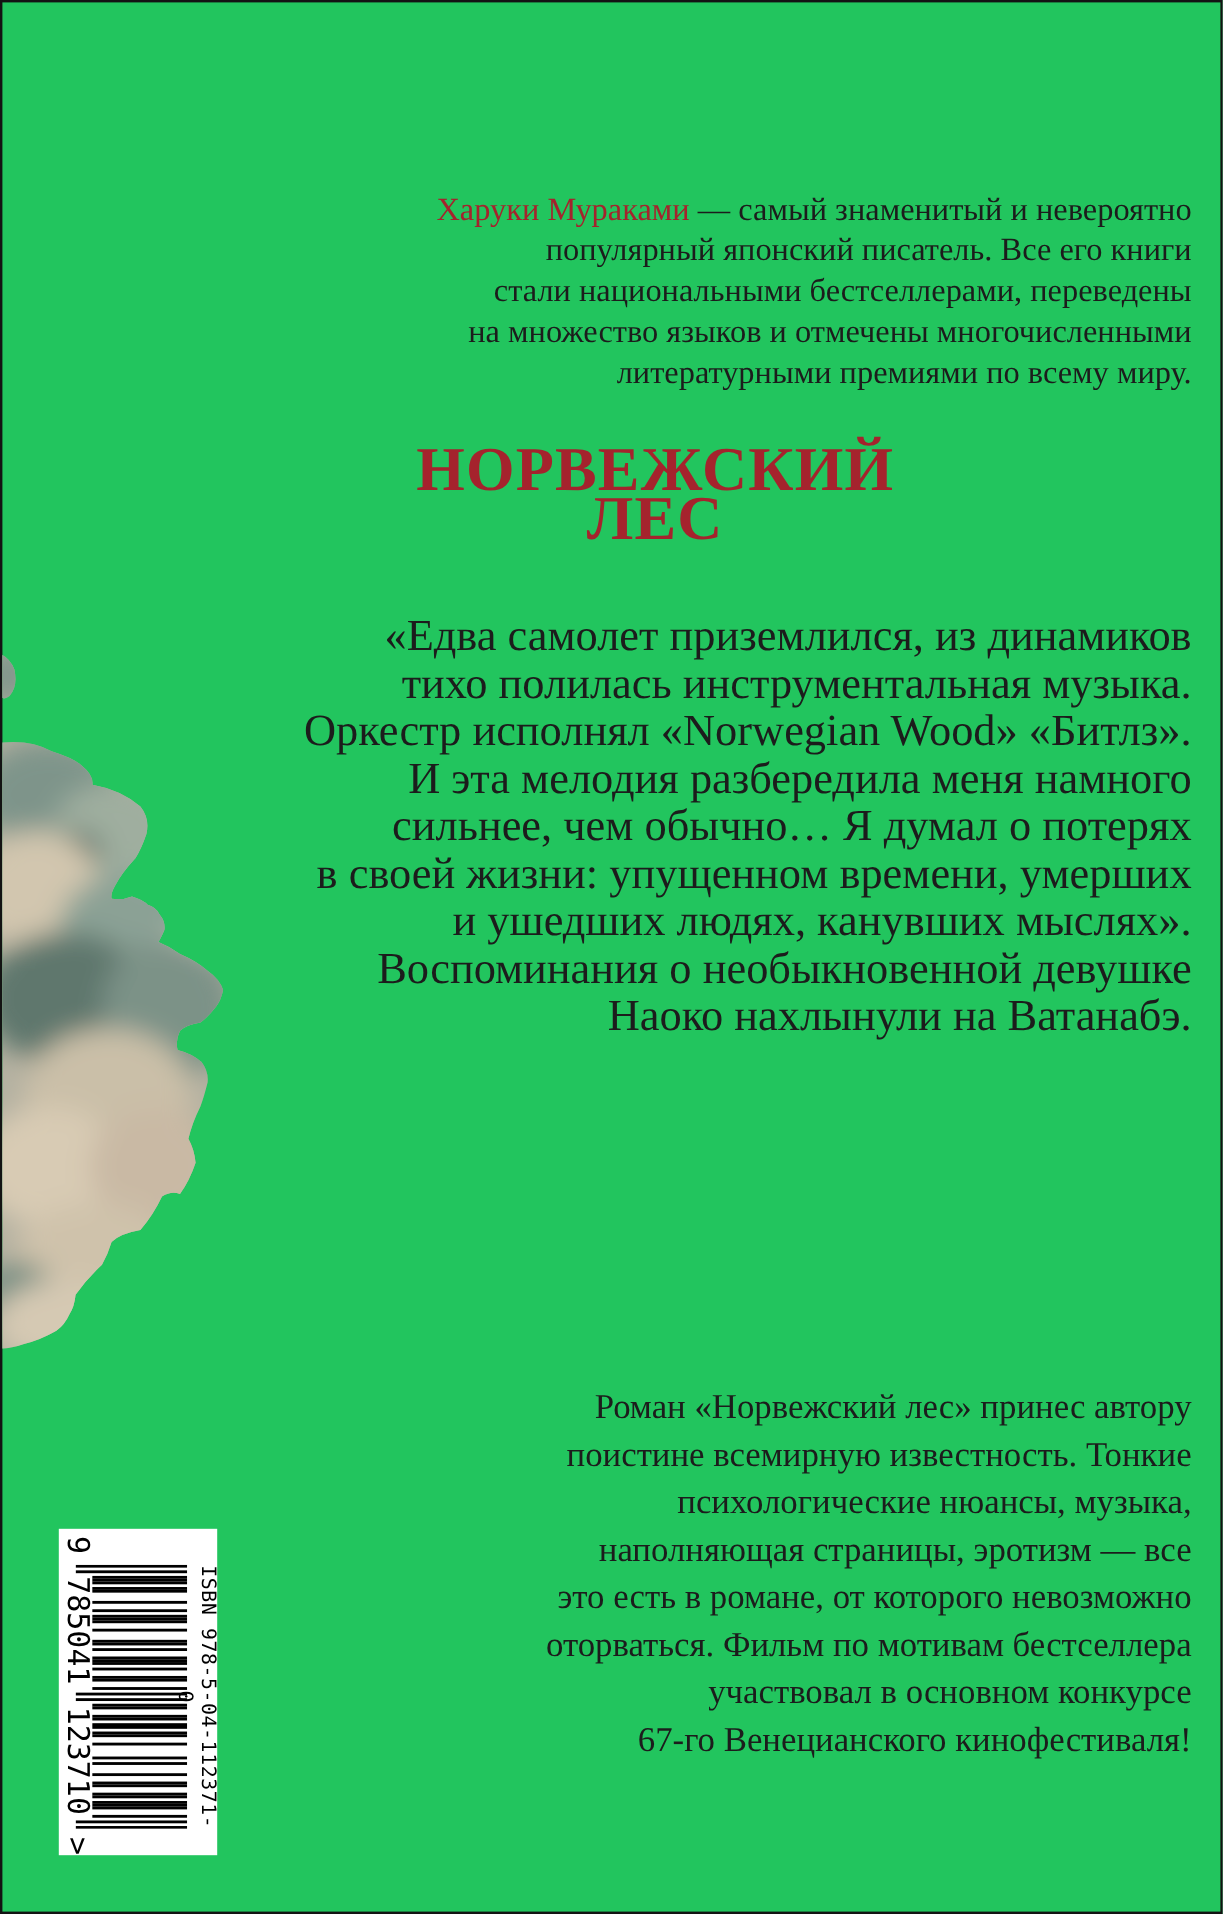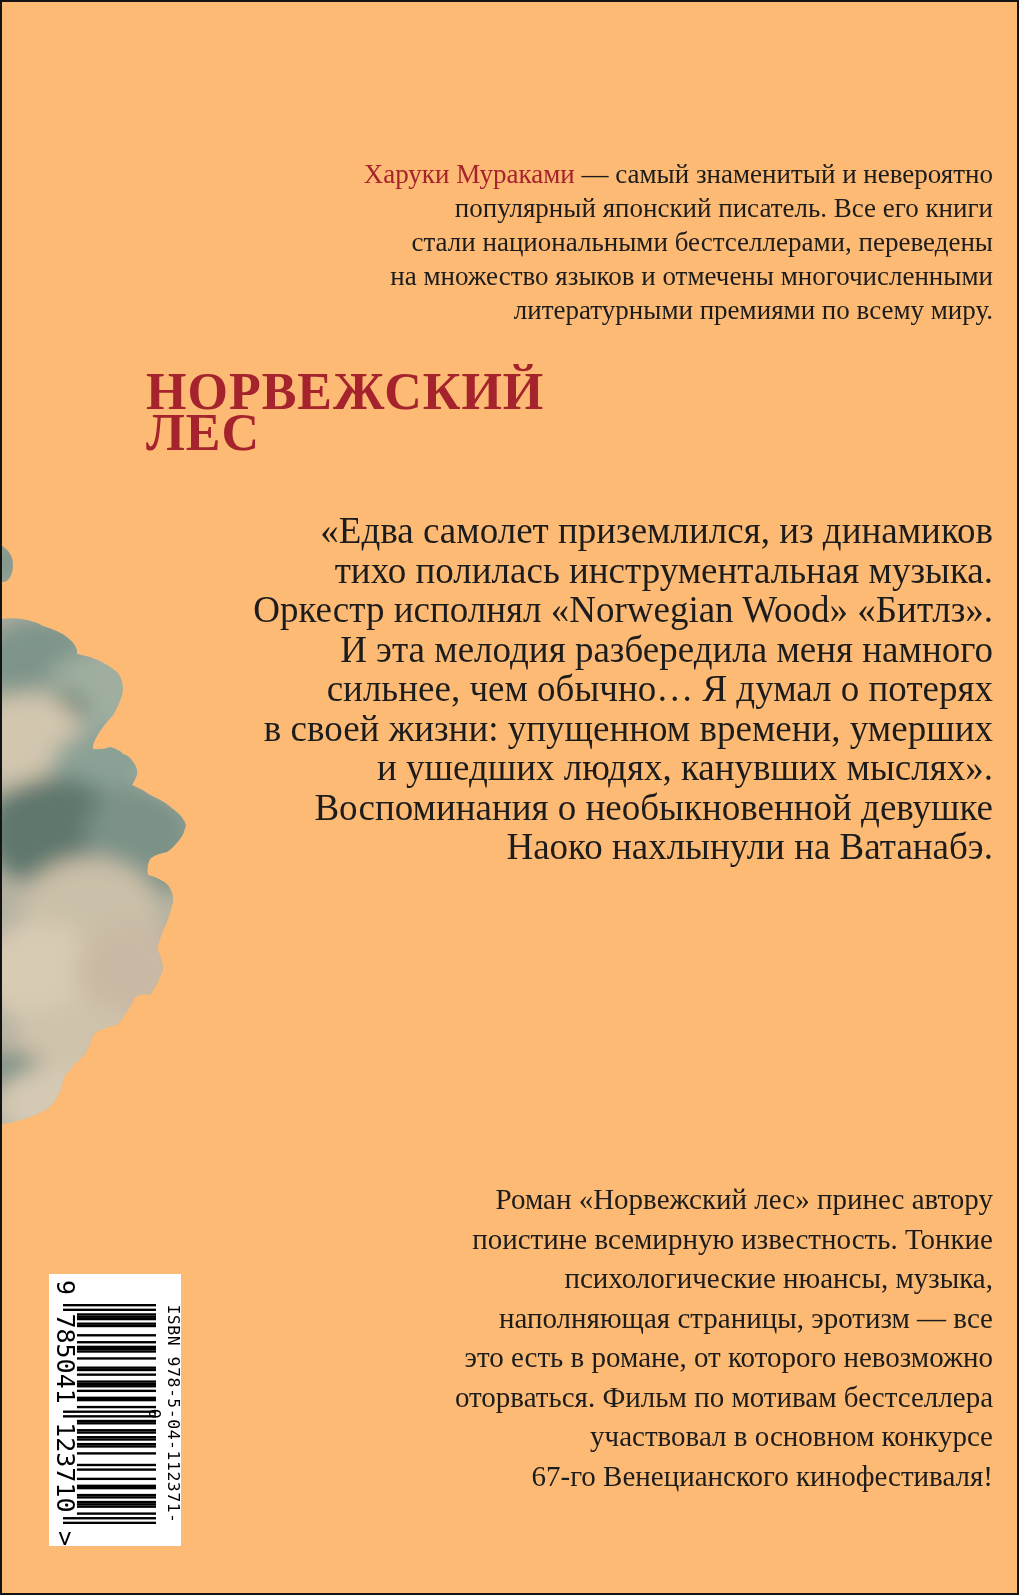--- a/index.html
+++ b/index.html
@@ -1,46 +1,46 @@
 <!DOCTYPE html>
 <html><head>
 <meta charset="utf-8">
 <style>
   html,body{margin:0;padding:0;background:#ffffff;}
   .cover{
     position:relative;
     width:1019px;height:1595px;
-    background:#fdba74;
+    background:#22c55e;
     border:2px solid #131313;
     box-sizing:border-box;
     overflow:hidden;
     font-family:"Liberation Serif","DejaVu Serif",serif;
   }
   .para{
     position:absolute;
     right:24px;
     width:880px;
     text-align:right;
     white-space:pre-line;
     color:#1c1c1c;
   }
   .author-intro{top:128px;font-size:27px;line-height:34px;}
   .author-name{color:#a5232d;}
   .book-title{
     position:absolute;
     top:334px;right:71px;width:800px;
-    text-align:left;
+    text-align:center;
     white-space:pre-line;
     font-size:52px;line-height:41px;
     letter-spacing:1px;
     color:#a5232d;
   }
   .quote-para{top:472px;font-size:37px;line-height:39.5px;}
   .tagline-para{top:884px;font-size:29px;line-height:39px;color:#a5232d;}
-  .summary-para{top:1149px;font-size:29px;line-height:39.5px;}
+  .summary-para{top:1123px;font-size:29px;line-height:39.5px;}
 
   
   .cover-art{position:absolute;left:-2px;top:540px;width:190px;height:585px;}
 
   
   .barcode{
     position:absolute;
     left:47px;top:1272px;
     width:272px;height:132px;
     transform:rotate(90deg);

